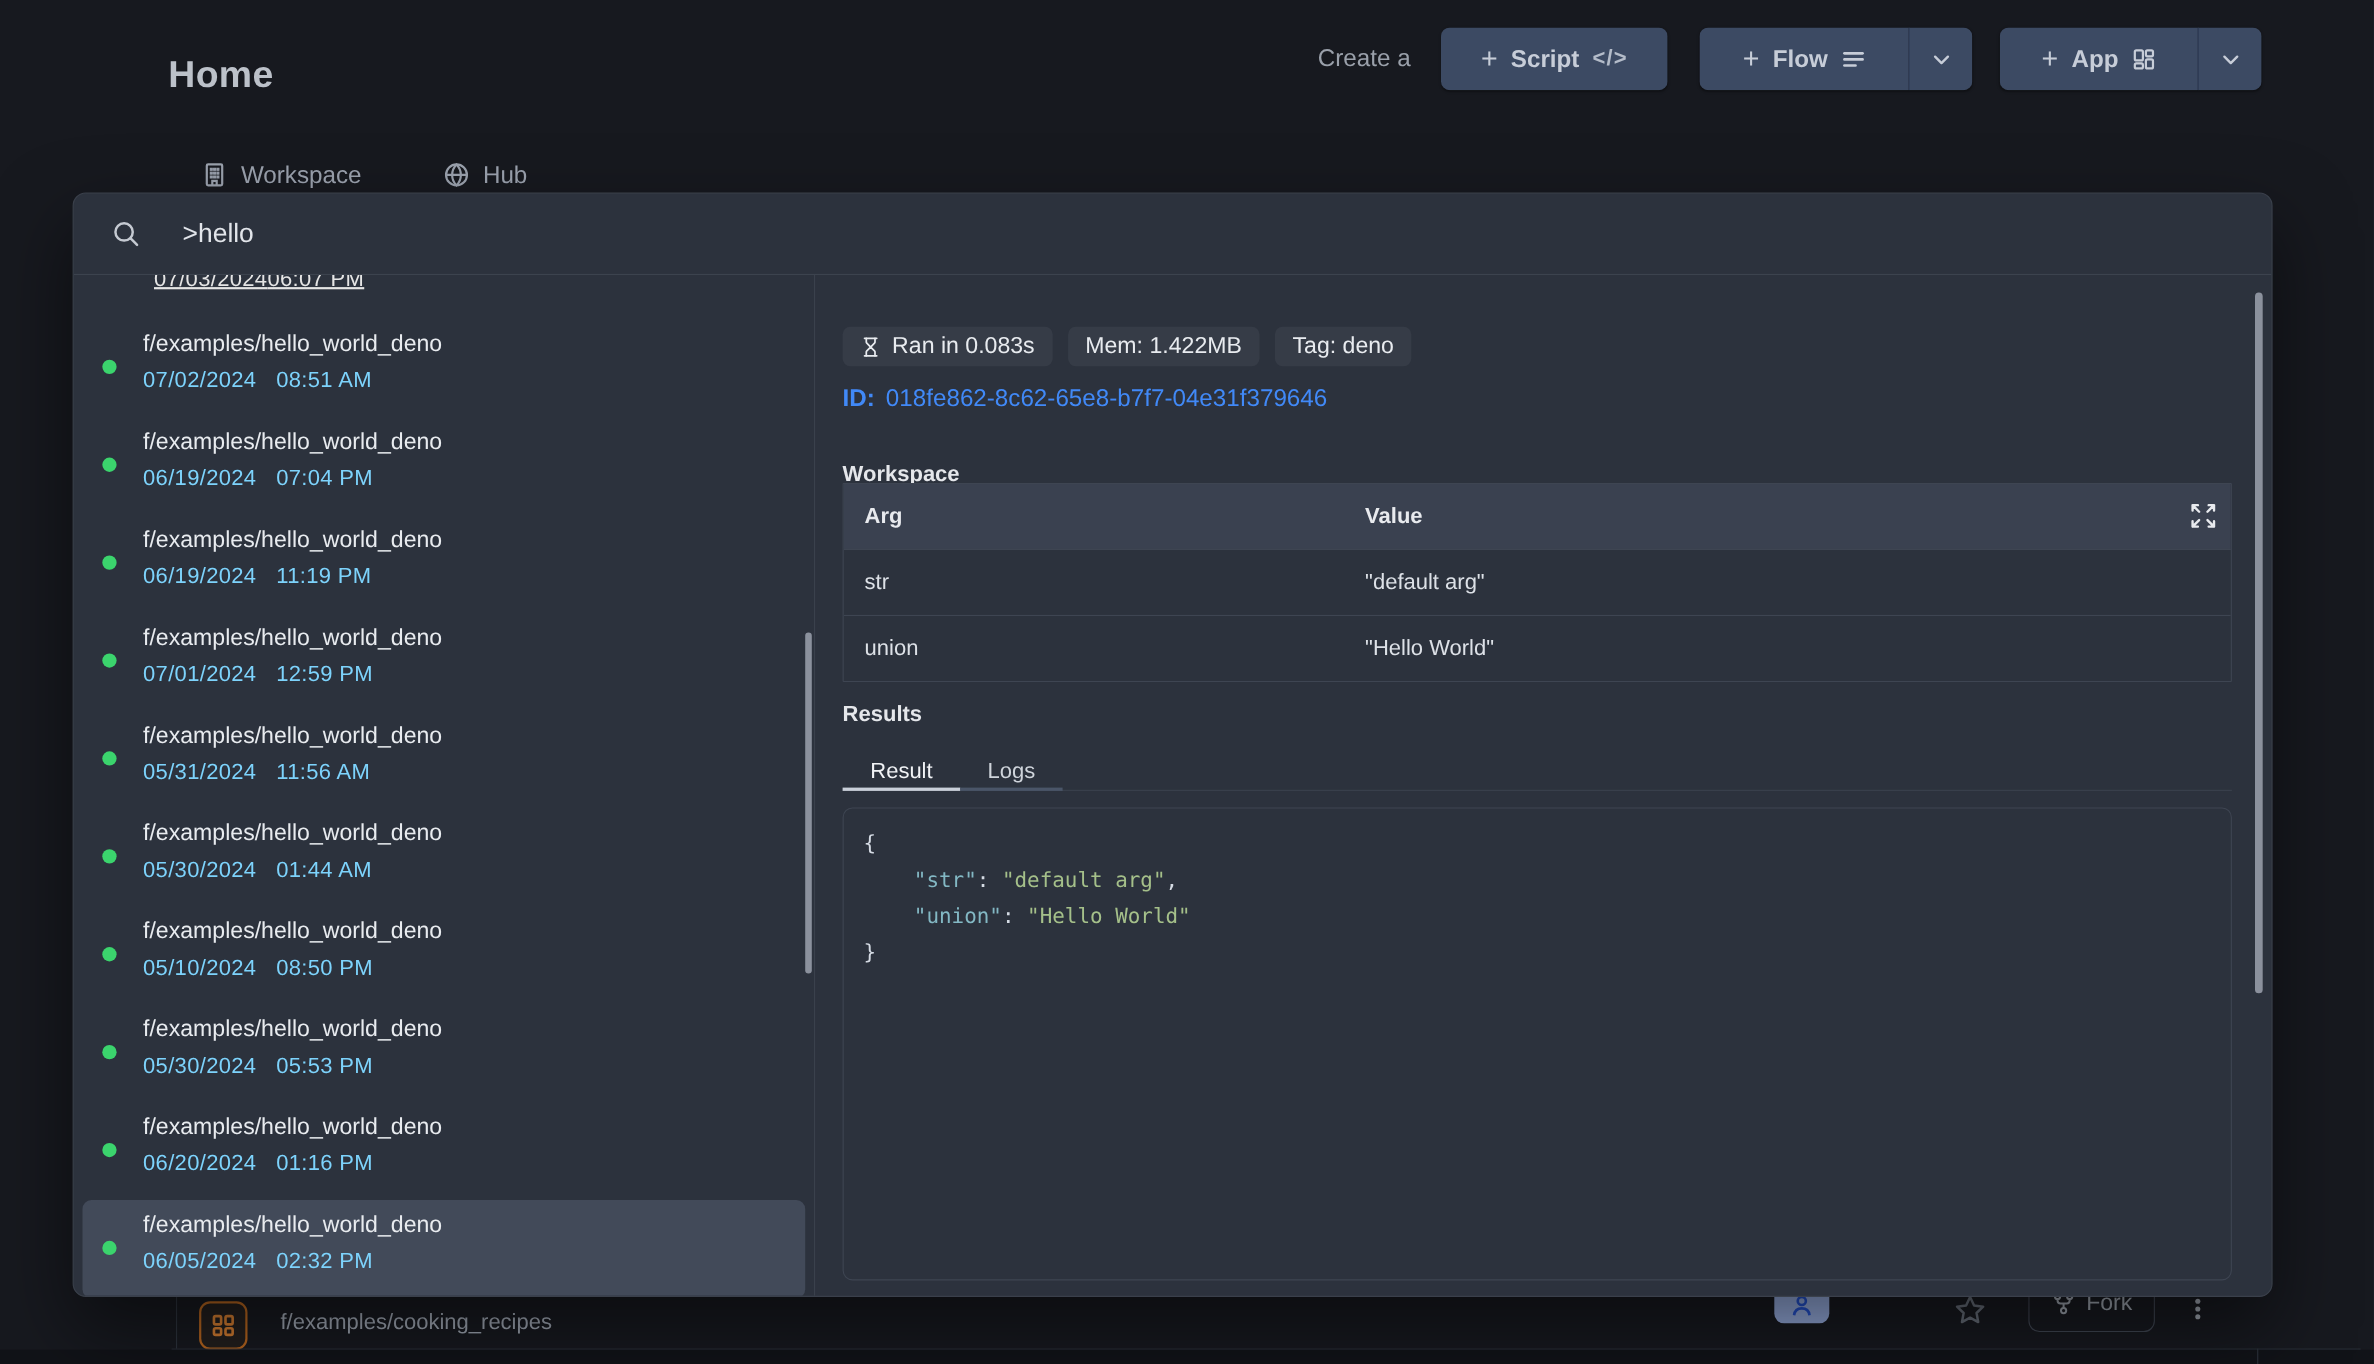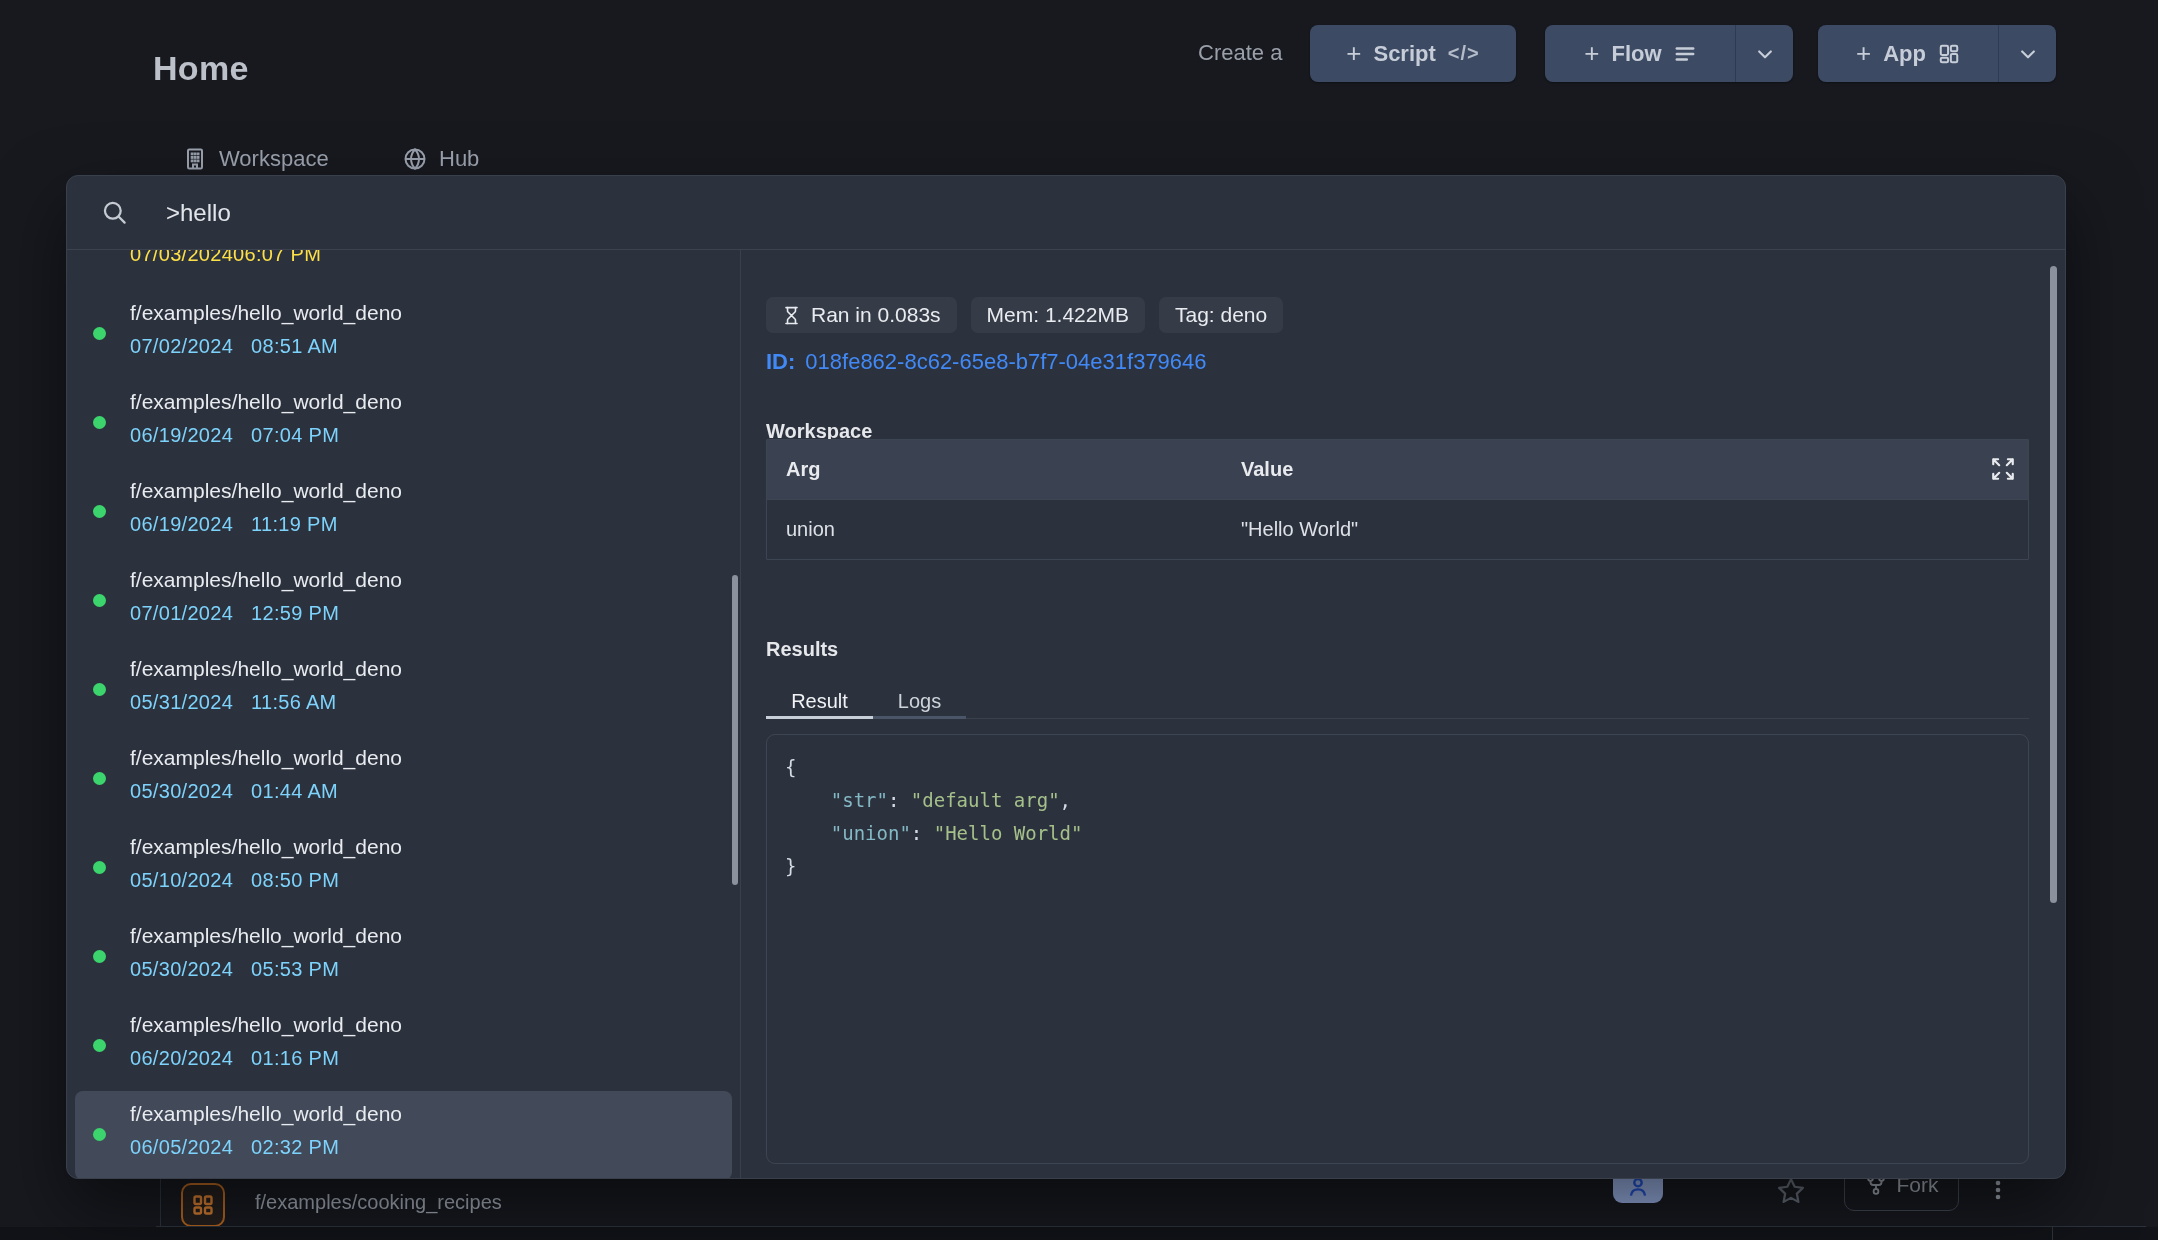--- a/index.html
+++ b/index.html
@@ -47,21 +47,21 @@
                 font-family:"Liberation Sans",sans-serif;margin-left:36px;width:1600px;}
   .modal-body{position:absolute;left:0;top:74px;right:0;bottom:0;}
   .left-list{position:absolute;left:0;top:0;bottom:0;width:673px;overflow:hidden;}
   .v-div{position:absolute;left:673px;top:0;bottom:0;width:1px;background:#3a414c;}
   .run-item{position:absolute;left:8px;width:657px;height:89px;border-radius:8px;cursor:pointer;}
   .run-item.selected{background:#424a59;}
   .run-dot{position:absolute;left:18px;top:37px;width:13px;height:13px;border-radius:50%;background:#3bd46d;}
   .run-path{position:absolute;left:55px;top:10px;font-size:21px;line-height:26px;color:#e8ebef;}
   .run-date{position:absolute;left:55px;top:43px;font-size:20px;line-height:26px;color:#7dd3fc;letter-spacing:.3px;}
   .run-date .t{margin-left:18px;}
-  .partial-date{position:absolute;left:63px;top:-9px;font-size:20px;line-height:26px;color:#fde047;letter-spacing:.3px;}
+  .partial-date{position:absolute;left:73px;top:-9px;font-size:20px;line-height:26px;color:#e5e5e5;letter-spacing:.3px;text-decoration:underline;}
   .scroll-thumb{position:absolute;width:7px;border-radius:4px;background:#8b919d;}
 
   
   .detail{position:absolute;left:674px;top:0;right:0;bottom:0;}
   .badges{position:absolute;left:25px;top:47px;display:flex;gap:14px;}
   .badge{height:36px;background:#363c47;border-radius:7px;color:#e8ebef;font-size:21px;
          display:flex;align-items:center;padding:0 16px;gap:10px;}
   .id-row{position:absolute;left:25px;top:99px;font-size:22px;color:#4189f7;}
   .id-row .lbl{font-weight:700;margin-right:10px;}
   .sec-label{position:absolute;left:25px;font-size:20px;font-weight:700;color:#e5e7eb;}
@@ -322,20 +322,24 @@
             <g fill="none" stroke="#e8eaee" stroke-width="2" stroke-linecap="round" stroke-linejoin="round">
               <path d="M21 7.5V3h-4.5M21 3l-5.5 5.5"></path>
               <path d="M3 16.5V21h4.5M3 21l5.5-5.5"></path>
               <path d="M16.5 21H21v-4.5M21 21l-5.5-5.5"></path>
               <path d="M7.5 3H3v4.5M3 3l5.5 5.5"></path>
             </g>
           </svg>
         </div>
         <div id="arg-rows">
             <div class="t-row">
+              <span class="c-arg">str</span>
+              <span class="c-val">"default arg"</span>
+            </div>
+            <div class="t-row">
               <span class="c-arg">union</span>
               <span class="c-val">"Hello World"</span>
             </div>
           </div>
       </div>
 
       <div class="sec-label" style="top:388px;">Results</div>
 
       <div class="tabs">
         <div class="tab active" style="left:0;width:107px;">

